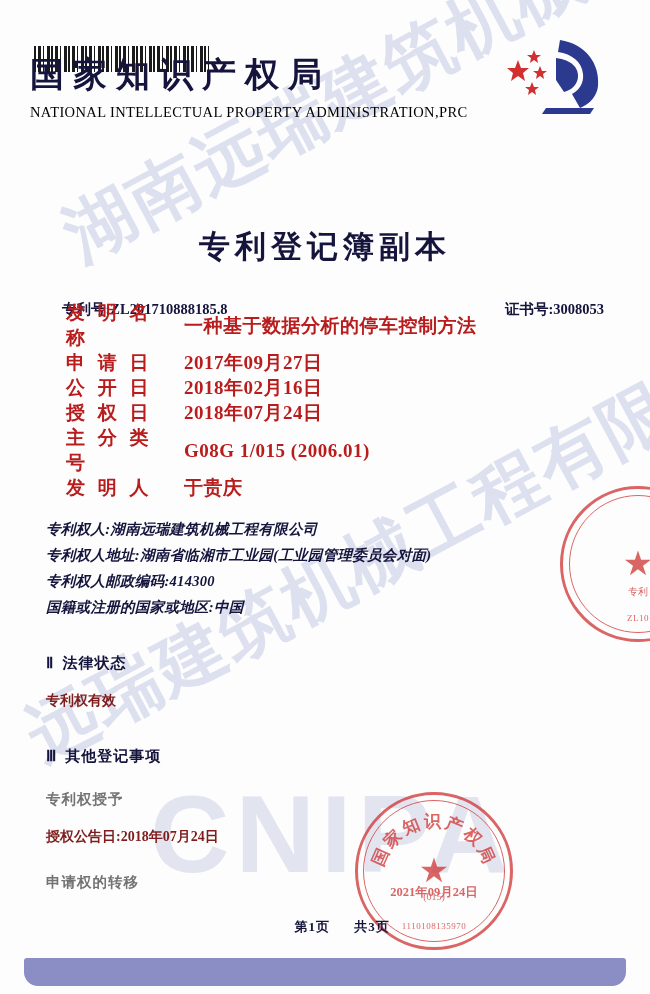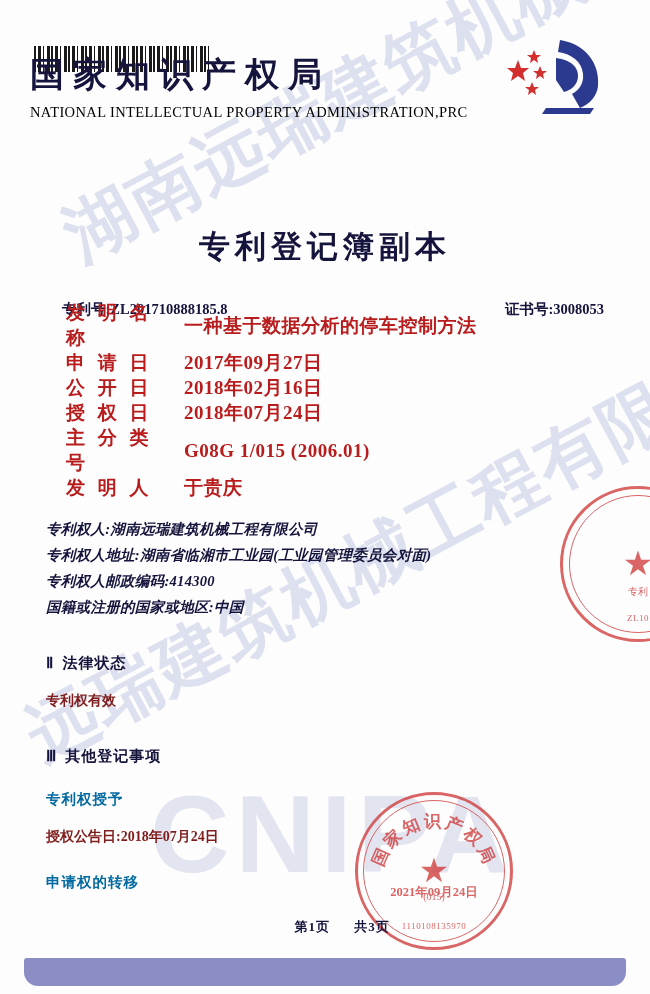--- a/index.html
+++ b/index.html
@@ -177,21 +177,21 @@
   .sub-note {
     font-size: 14px;
     line-height: 24px;
     color: #7f1d1d;
     font-weight: bold;
     margin-top: 16px;
   }
   .sub-title {
     font-size: 14.5px;
     font-weight: bold;
-    color: #0369a1;
+    color: #737373;
     margin-top: 24px;
     letter-spacing: 1px;
   }
 
   
   .seal {
     position: absolute;
     border-radius: 50%;
     border: 3px solid #cf3b3b;
     color: #cf3b3b;

